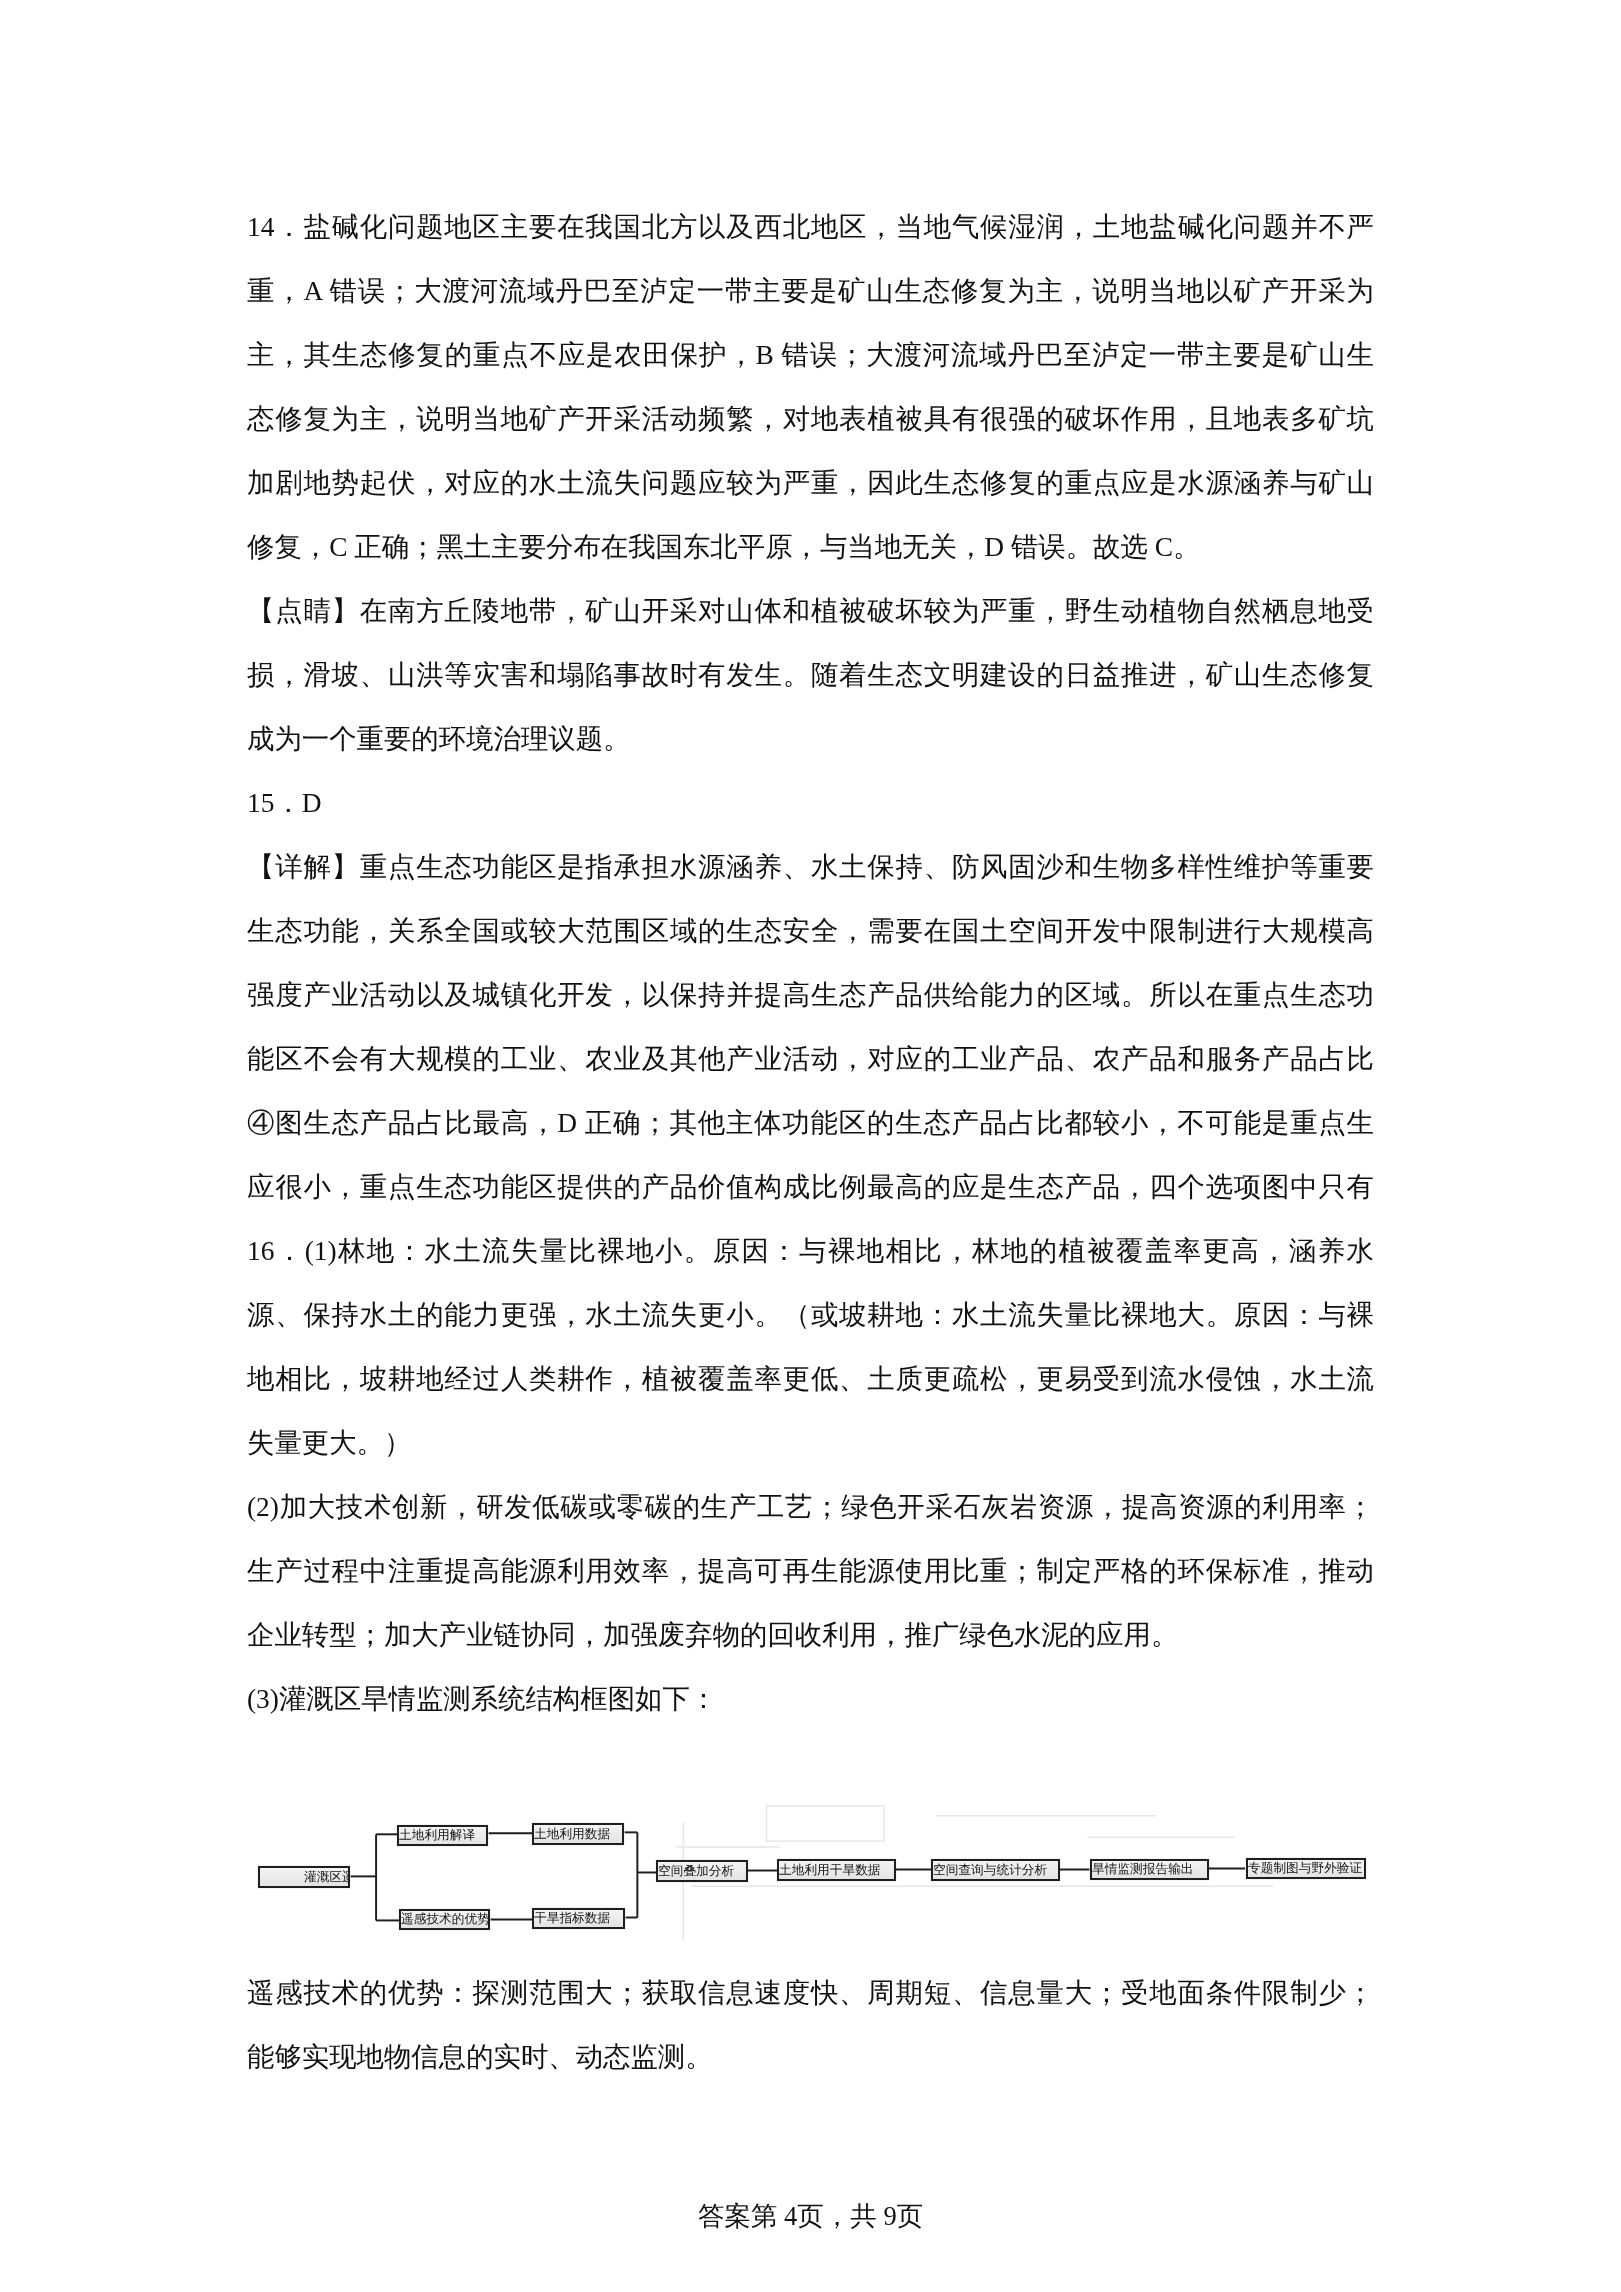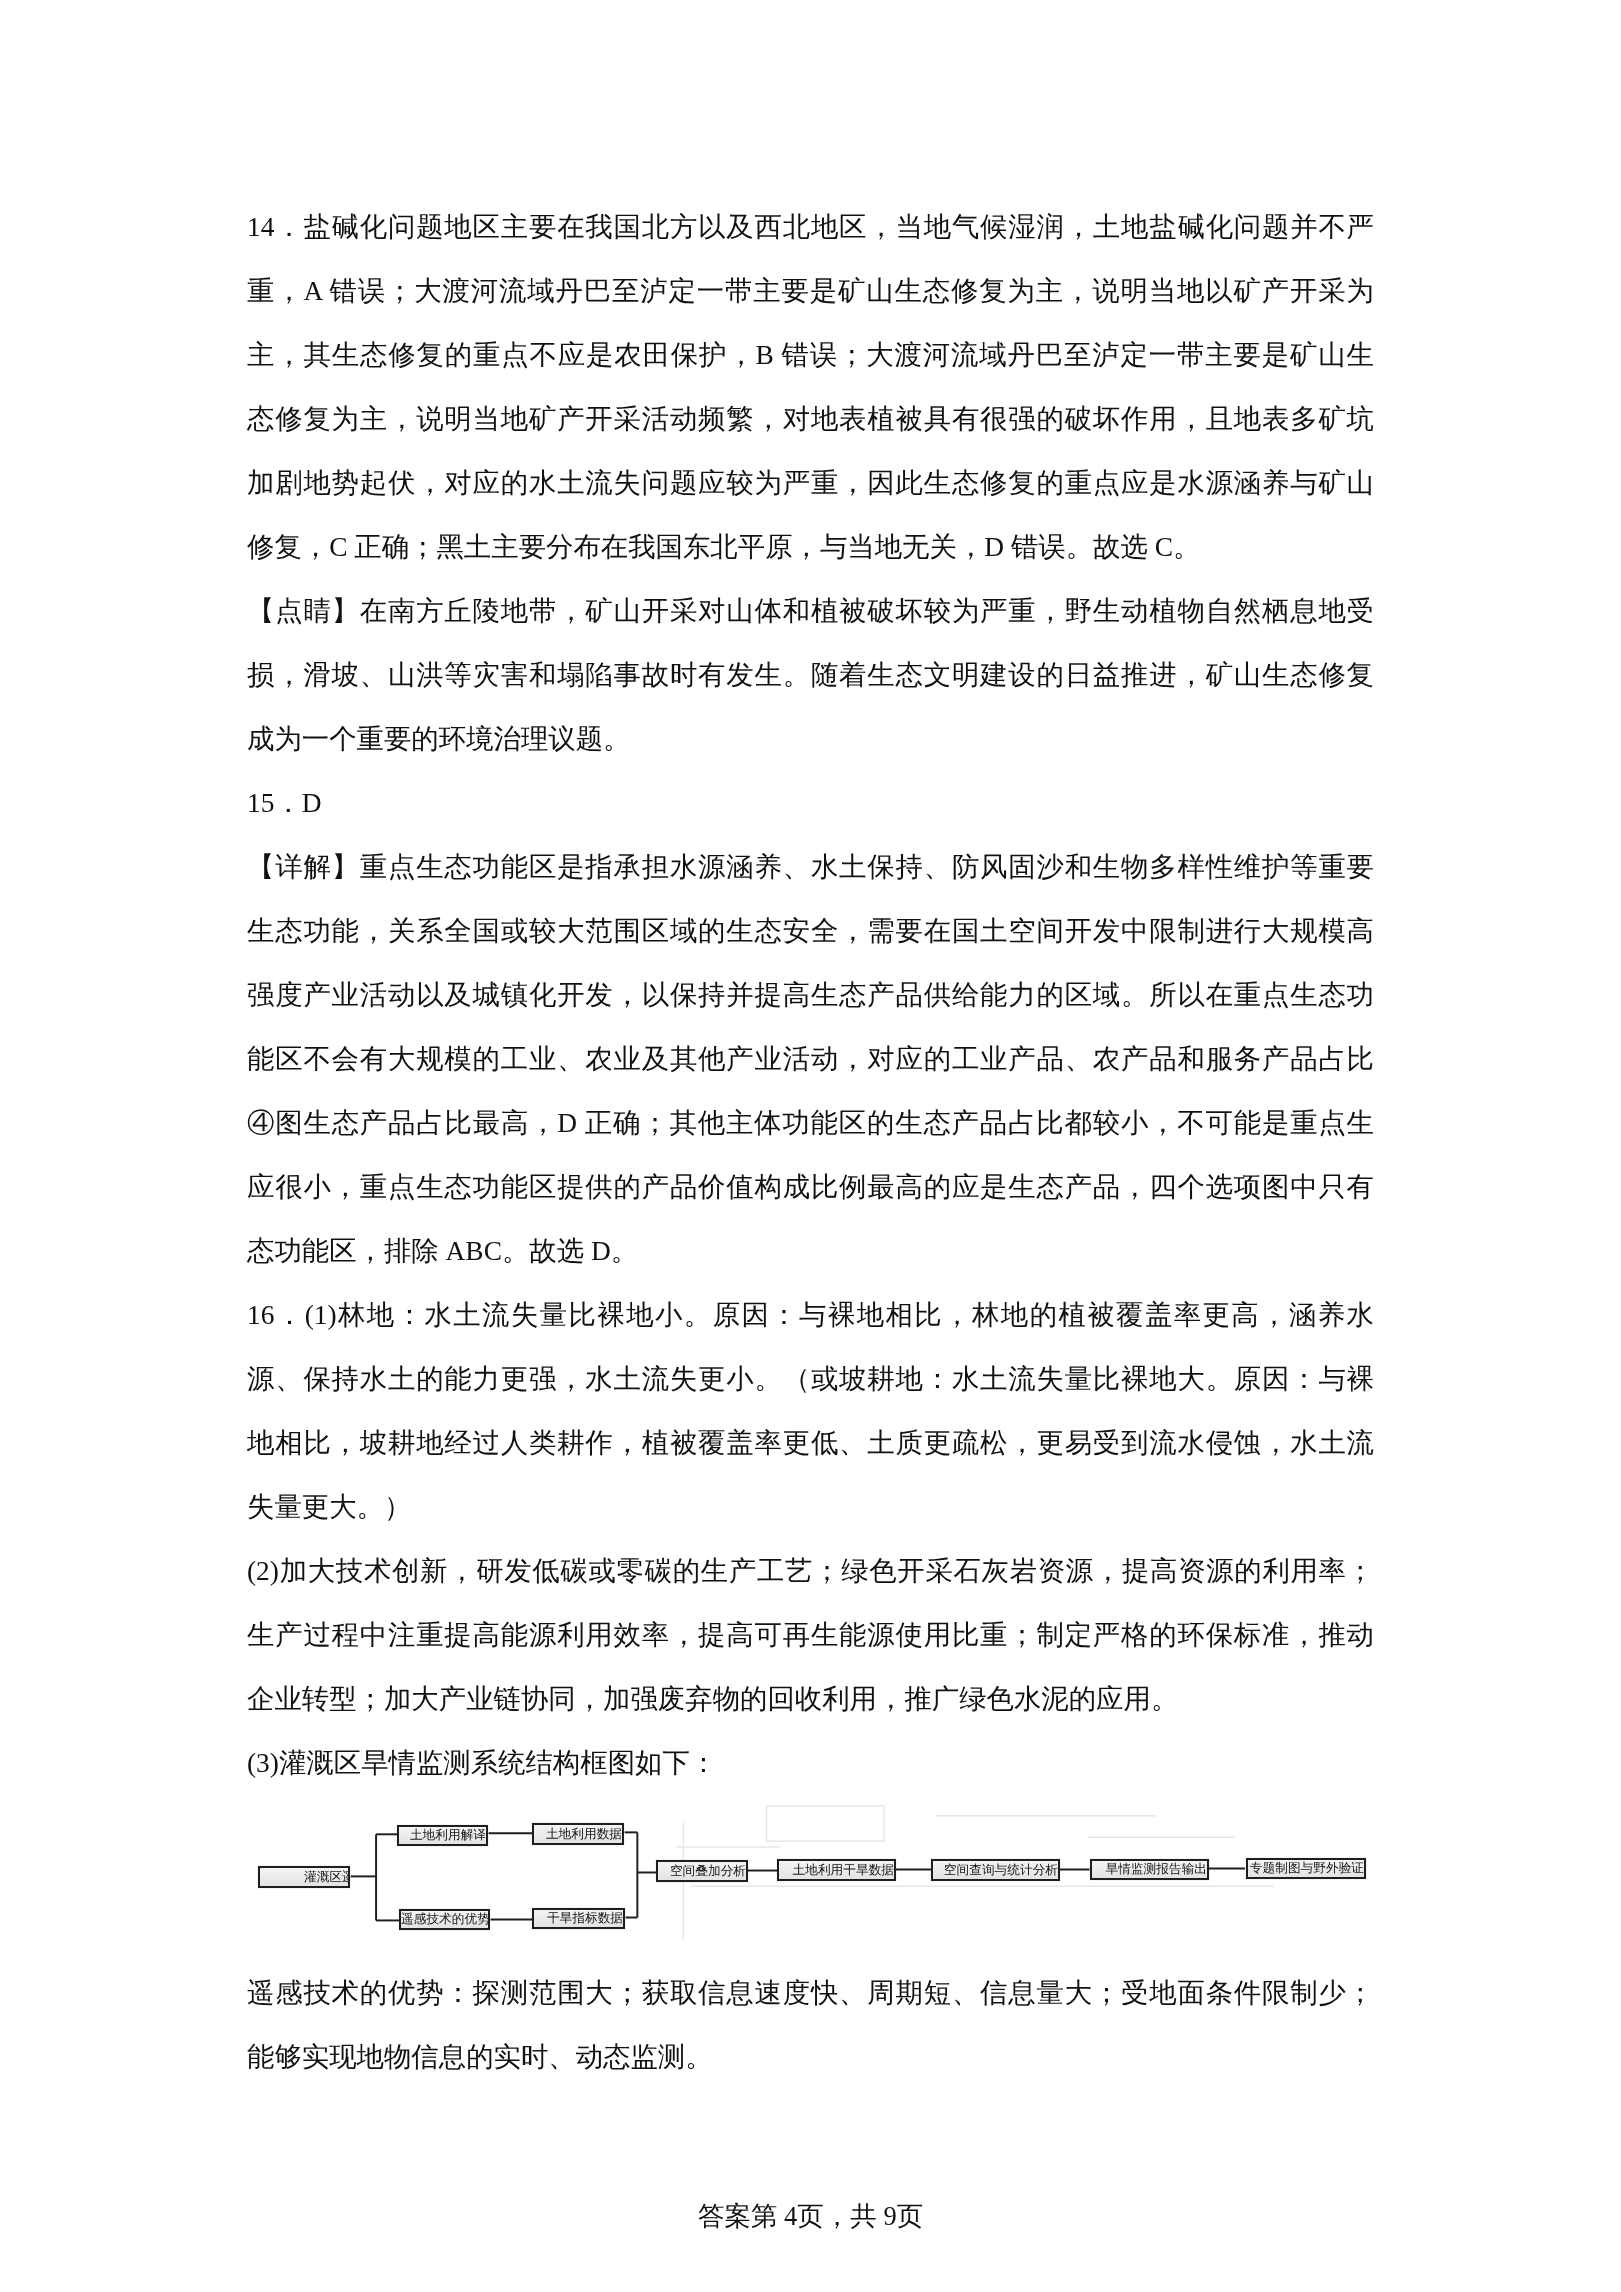--- a/index.html
+++ b/index.html
@@ -52,21 +52,21 @@
       top: 1803px;
     }
     .node {
       position: absolute;
       box-sizing: border-box;
       border: 2px solid #1e1e1e;
       background: linear-gradient(#f4f4f4, #e3e3e3);
       font-family: "DejaVu Sans", "Liberation Sans", sans-serif;
       font-size: 12.7px;
       color: #141414;
-      text-align: right;
+      text-align: left;
       white-space: nowrap;
       overflow: hidden;
       box-shadow: 0 0 1px rgba(0,0,0,0.25);
     }
     #n0 { left: 258px;  top: 1866px; width: 92px;  height: 21.6px; line-height: 17.6px; padding-left: 44px; }
     #n1 { left: 397px;  top: 1825px; width: 91px;  height: 20.6px; line-height: 16.7px; }
     #n2 { left: 532px;  top: 1823px; width: 92px;  height: 21.6px; line-height: 17.6px; }
     #n3 { left: 399px;  top: 1909px; width: 91px;  height: 20.6px; line-height: 16.7px; }
     #n4 { left: 532px;  top: 1908px; width: 93px;  height: 20.6px; line-height: 16.7px; }
     #n5 { left: 656px;  top: 1860px; width: 92px;  height: 21.6px; line-height: 17.6px; }
@@ -105,21 +105,20 @@
     <div class="line"><span>损，滑坡、山洪等灾害和塌陷事故时有发生。随着生态文明建设的日益推进，矿山生态修复</span></div>
     <div class="line last"><span>成为一个重要的环境治理议题。</span></div>
 
     <div class="line last"><span>15．</span><span>D</span></div>
     <div class="line"><span>【详解】</span><span>重点生态功能区是指承担水源涵养、水土保持、防风固沙和生物多样性维护等重要</span></div>
     <div class="line"><span>生态功能，关系全国或较大范围区域的生态安全，需要在国土空间开发中限制进行大规模高</span></div>
     <div class="line"><span>强度产业活动以及城镇化开发，以保持并提高生态产品供给能力的区域。所以在重点生态功</span></div>
     <div class="line"><span>能区不会有大规模的工业、农业及其他产业活动，对应的工业产品、农产品和服务产品占比</span></div>
     <div class="line"><span>④图生态产品占比最高，D 正确；其他主体功能区的生态产品占比都较小，不可能是重点生</span></div>
     <div class="line"><span>应很小，重点生态功能区提供的产品价值构成比例最高的应是生态产品，四个选项图中只有</span></div>
-    <div class="line last"><span>态功能区，排除 ABC。故选 D。</span></div>
 
     <div class="line"><span>16．</span><span>(1)</span><span>林地：水土流失量比裸地小。原因：与裸地相比，林地的植被覆盖率更高，涵养水</span></div>
     <div class="line"><span>源、保持水土的能力更强，水土流失更小。（或坡耕地：水土流失量比裸地大。原因：与裸</span></div>
     <div class="line"><span>地相比，坡耕地经过人类耕作，植被覆盖率更低、土质更疏松，更易受到流水侵蚀，水土流</span></div>
     <div class="line last"><span>失量更大。）</span></div>
 
     <div class="line"><span>(2)</span><span>加大技术创新，研发低碳或零碳的生产工艺；绿色开采石灰岩资源，提高资源的利用率；</span></div>
     <div class="line"><span>生产过程中注重提高能源利用效率，提高可再生能源使用比重；制定严格的环保标准，推动</span></div>
     <div class="line last"><span>企业转型；加大产业链协同，加强废弃物的回收利用，推广绿色水泥的应用。</span></div>
 

